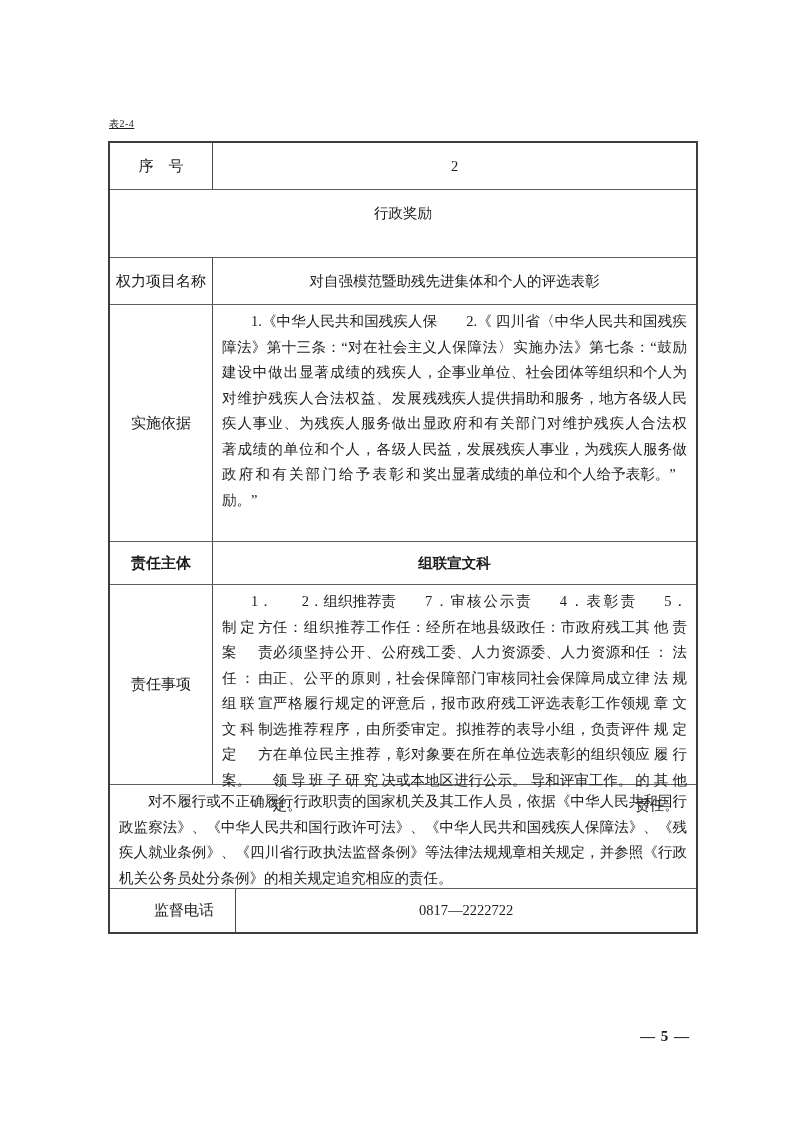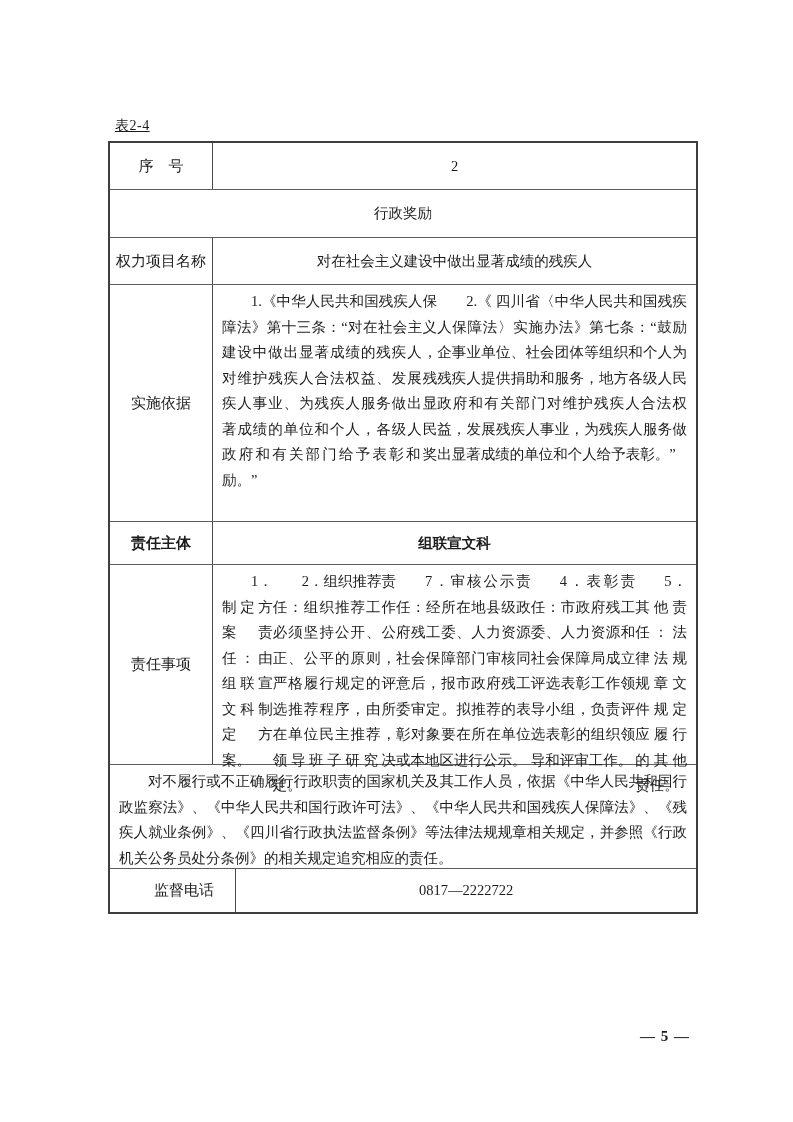--- a/index.html
+++ b/index.html
@@ -9,23 +9,23 @@
   }
   body {
     width: 793px;
     height: 1122px;
     position: relative;
     font-family: "Liberation Serif", "DejaVu Serif", serif;
     color: #1c1c1c;
   }
   .table-caption {
     position: absolute;
-    left: 115px;
+    left: 109px;
     top: 117px;
-    font-size: 14px;
+    font-size: 10px;
     letter-spacing: 0.5px;
     text-decoration: underline;
   }
   .power-table {
     position: absolute;
     left: 108px;
     top: 141px;
     width: 590px;
     border: 2px solid #3e3e3e;
     box-sizing: border-box;
@@ -69,21 +69,21 @@
     box-sizing: border-box;
   }
   .text-cell p {
     margin: 0;
     text-indent: 2em;
     text-align: justify;
     line-height: 25.5px;
   }
   .h1 { height: 46px; }
   .h2 { height: 48px; }
-  .h3 { height: 47px; }
+  .h3 { height: 47px; margin-top: 20px; }
   .h4 { height: 237px; }
   .h5 { height: 43px; font-weight: bold; }
   .h6 { height: 200px; }
   .h7 { height: 104px; }
   .h8 { height: 44px; padding-left: 23px; }
   .page-number {
     position: absolute;
     left: 0;
     top: 1028px;
     width: 690px;
@@ -104,21 +104,21 @@
     <div class="label-cell">序　号</div>
     <div class="value-cell">2</div>
   </div>
 
   <div class="trow h2">
     <div class="value-cell">行政奖励</div>
   </div>
 
   <div class="trow h3">
     <div class="label-cell">权力项目名称</div>
-    <div class="value-cell">对在社会主义建设中做出显著成绩的残疾人</div>
+    <div class="value-cell">对自强模范暨助残先进集体和个人的评选表彰</div>
   </div>
 
   <div class="trow h4">
     <div class="label-cell">实施依据</div>
     <div class="text-cell">
       <p>1.《中华人民共和国残疾人保障法》第十三条：“对在社会主义建设中做出显著成绩的残疾人，对维护残疾人合法权益、发展残疾人事业、为残疾人服务做出显著成绩的单位和个人，各级人民政府和有关部门给予表彰和奖励。”</p>
       <p>2.《 四川省〈中华人民共和国残疾人保障法〉实施办法》第七条：“鼓励企事业单位、社会团体等组织和个人为残疾人提供捐助和服务，地方各级人民政府和有关部门对维护残疾人合法权益，发展残疾人事业，为残疾人服务做出显著成绩的单位和个人给予表彰。”</p>
     </div>
   </div>
 

